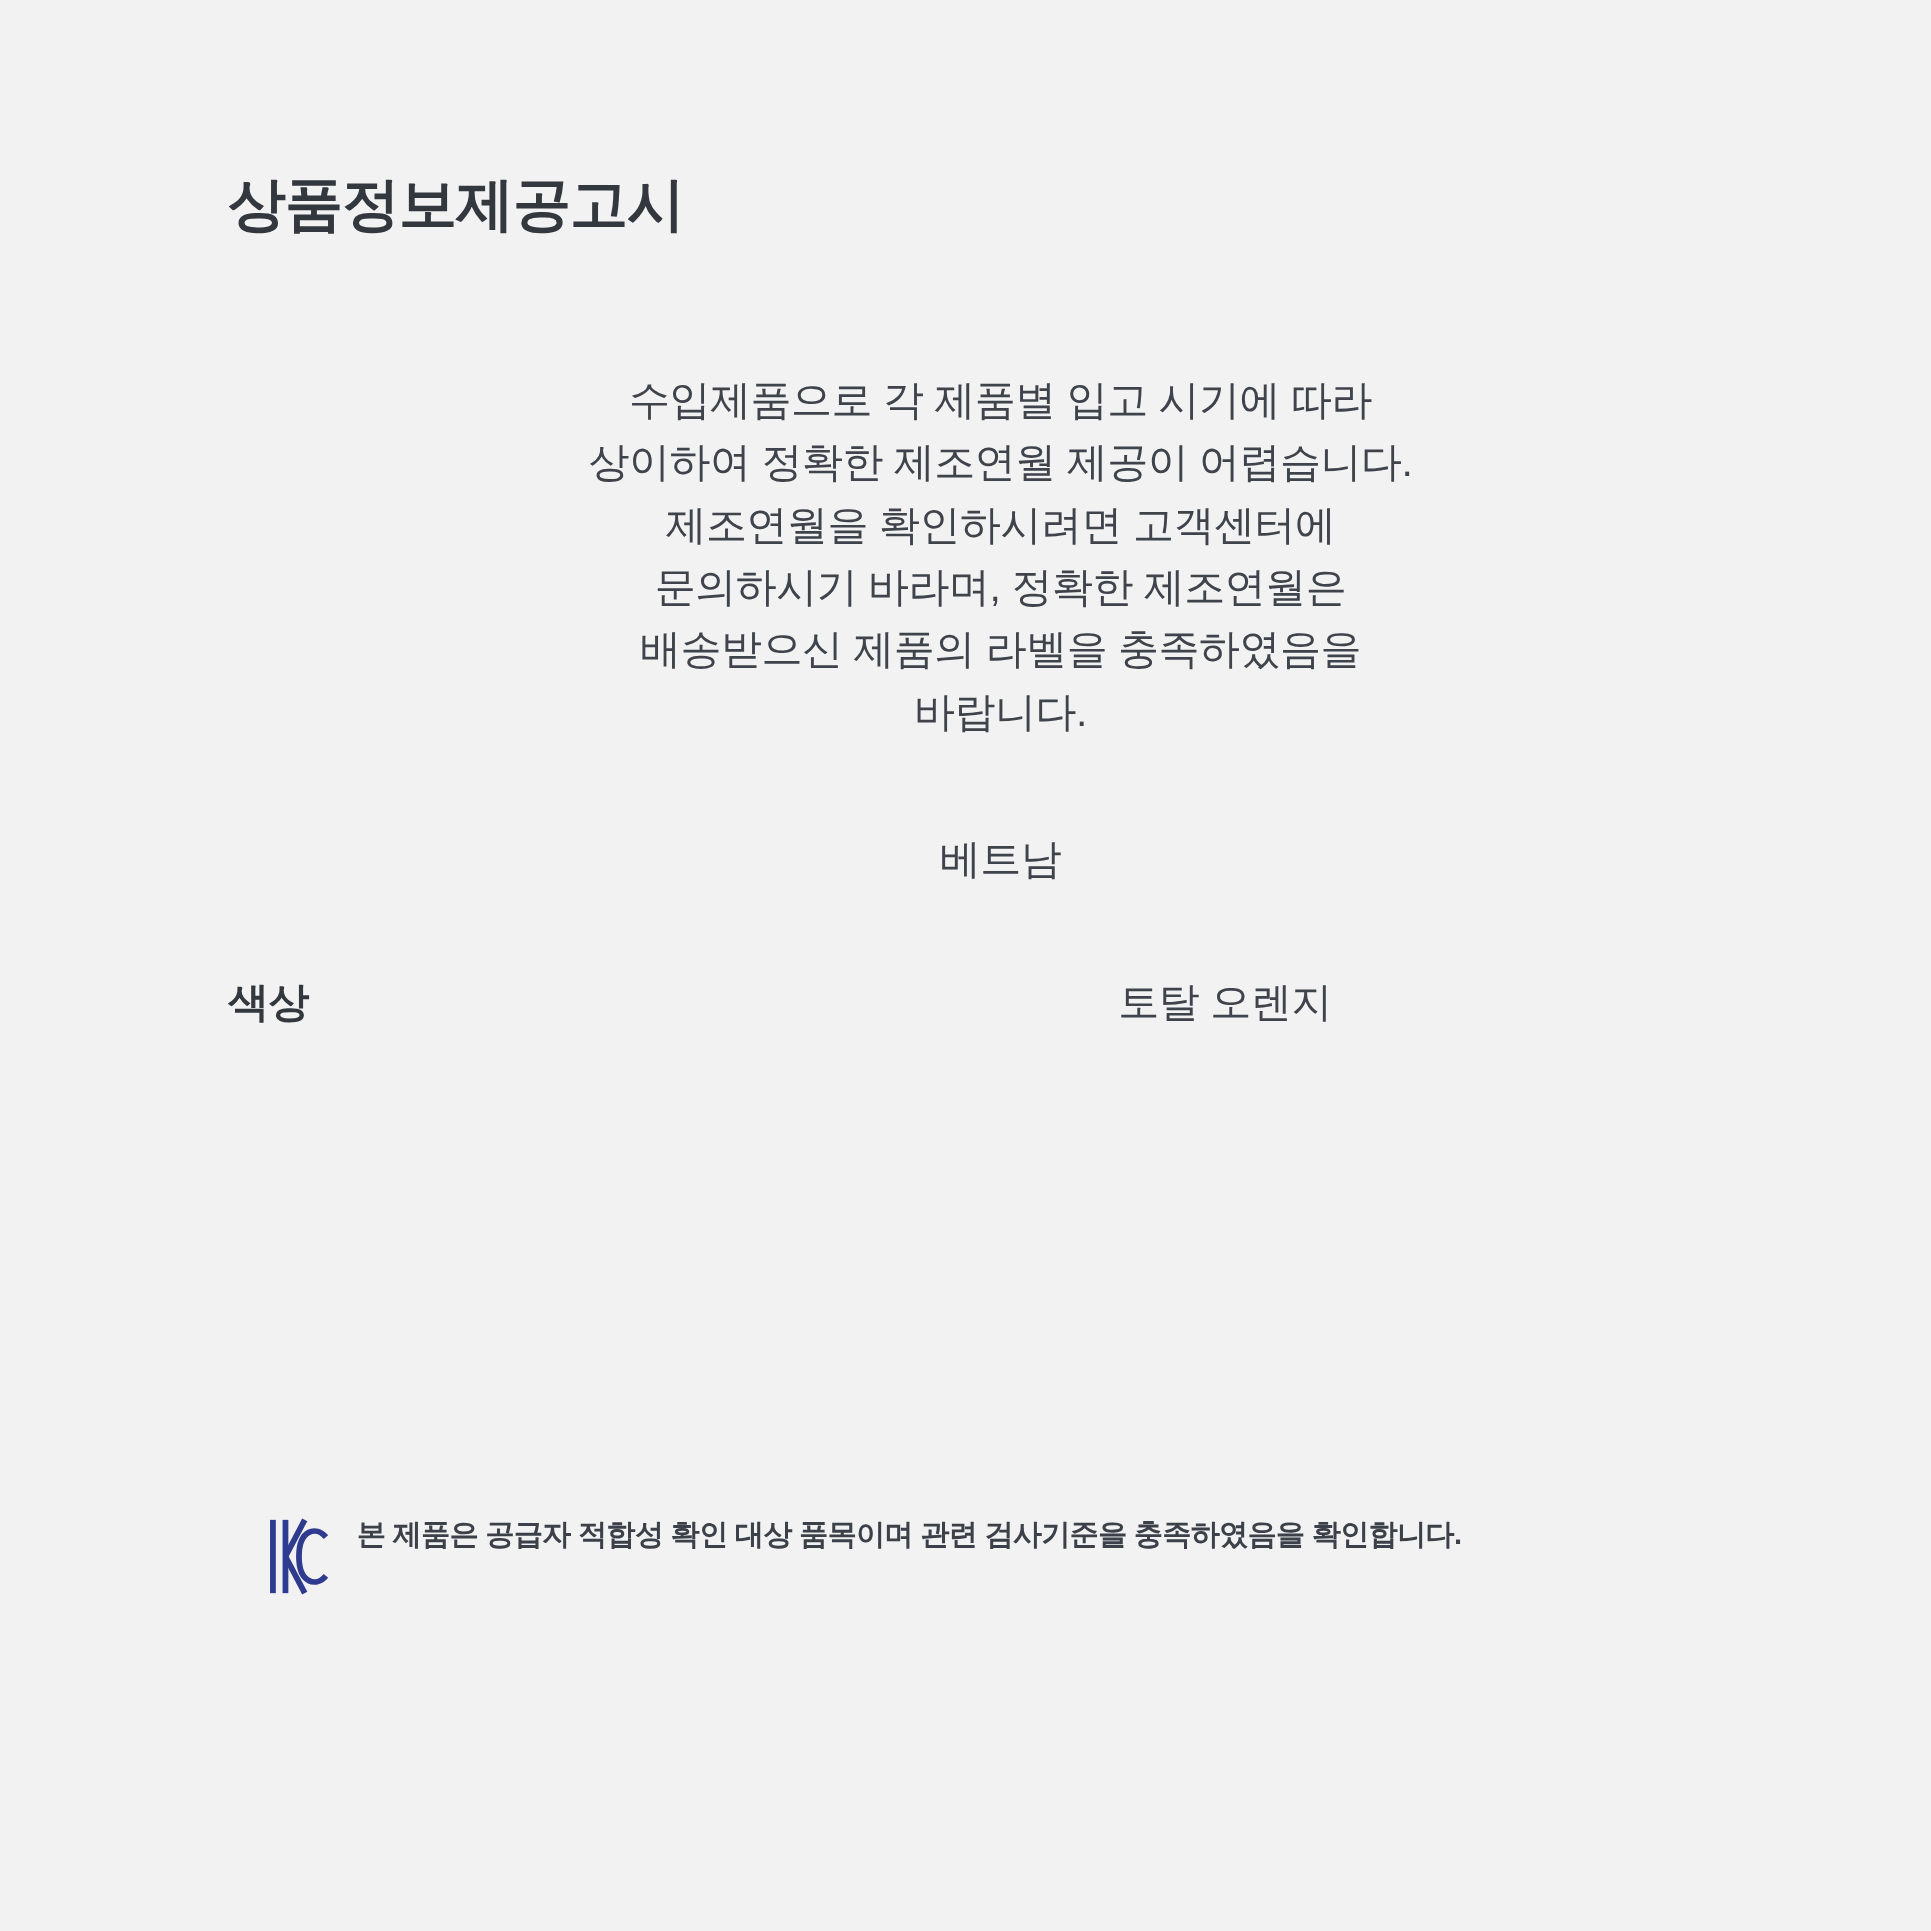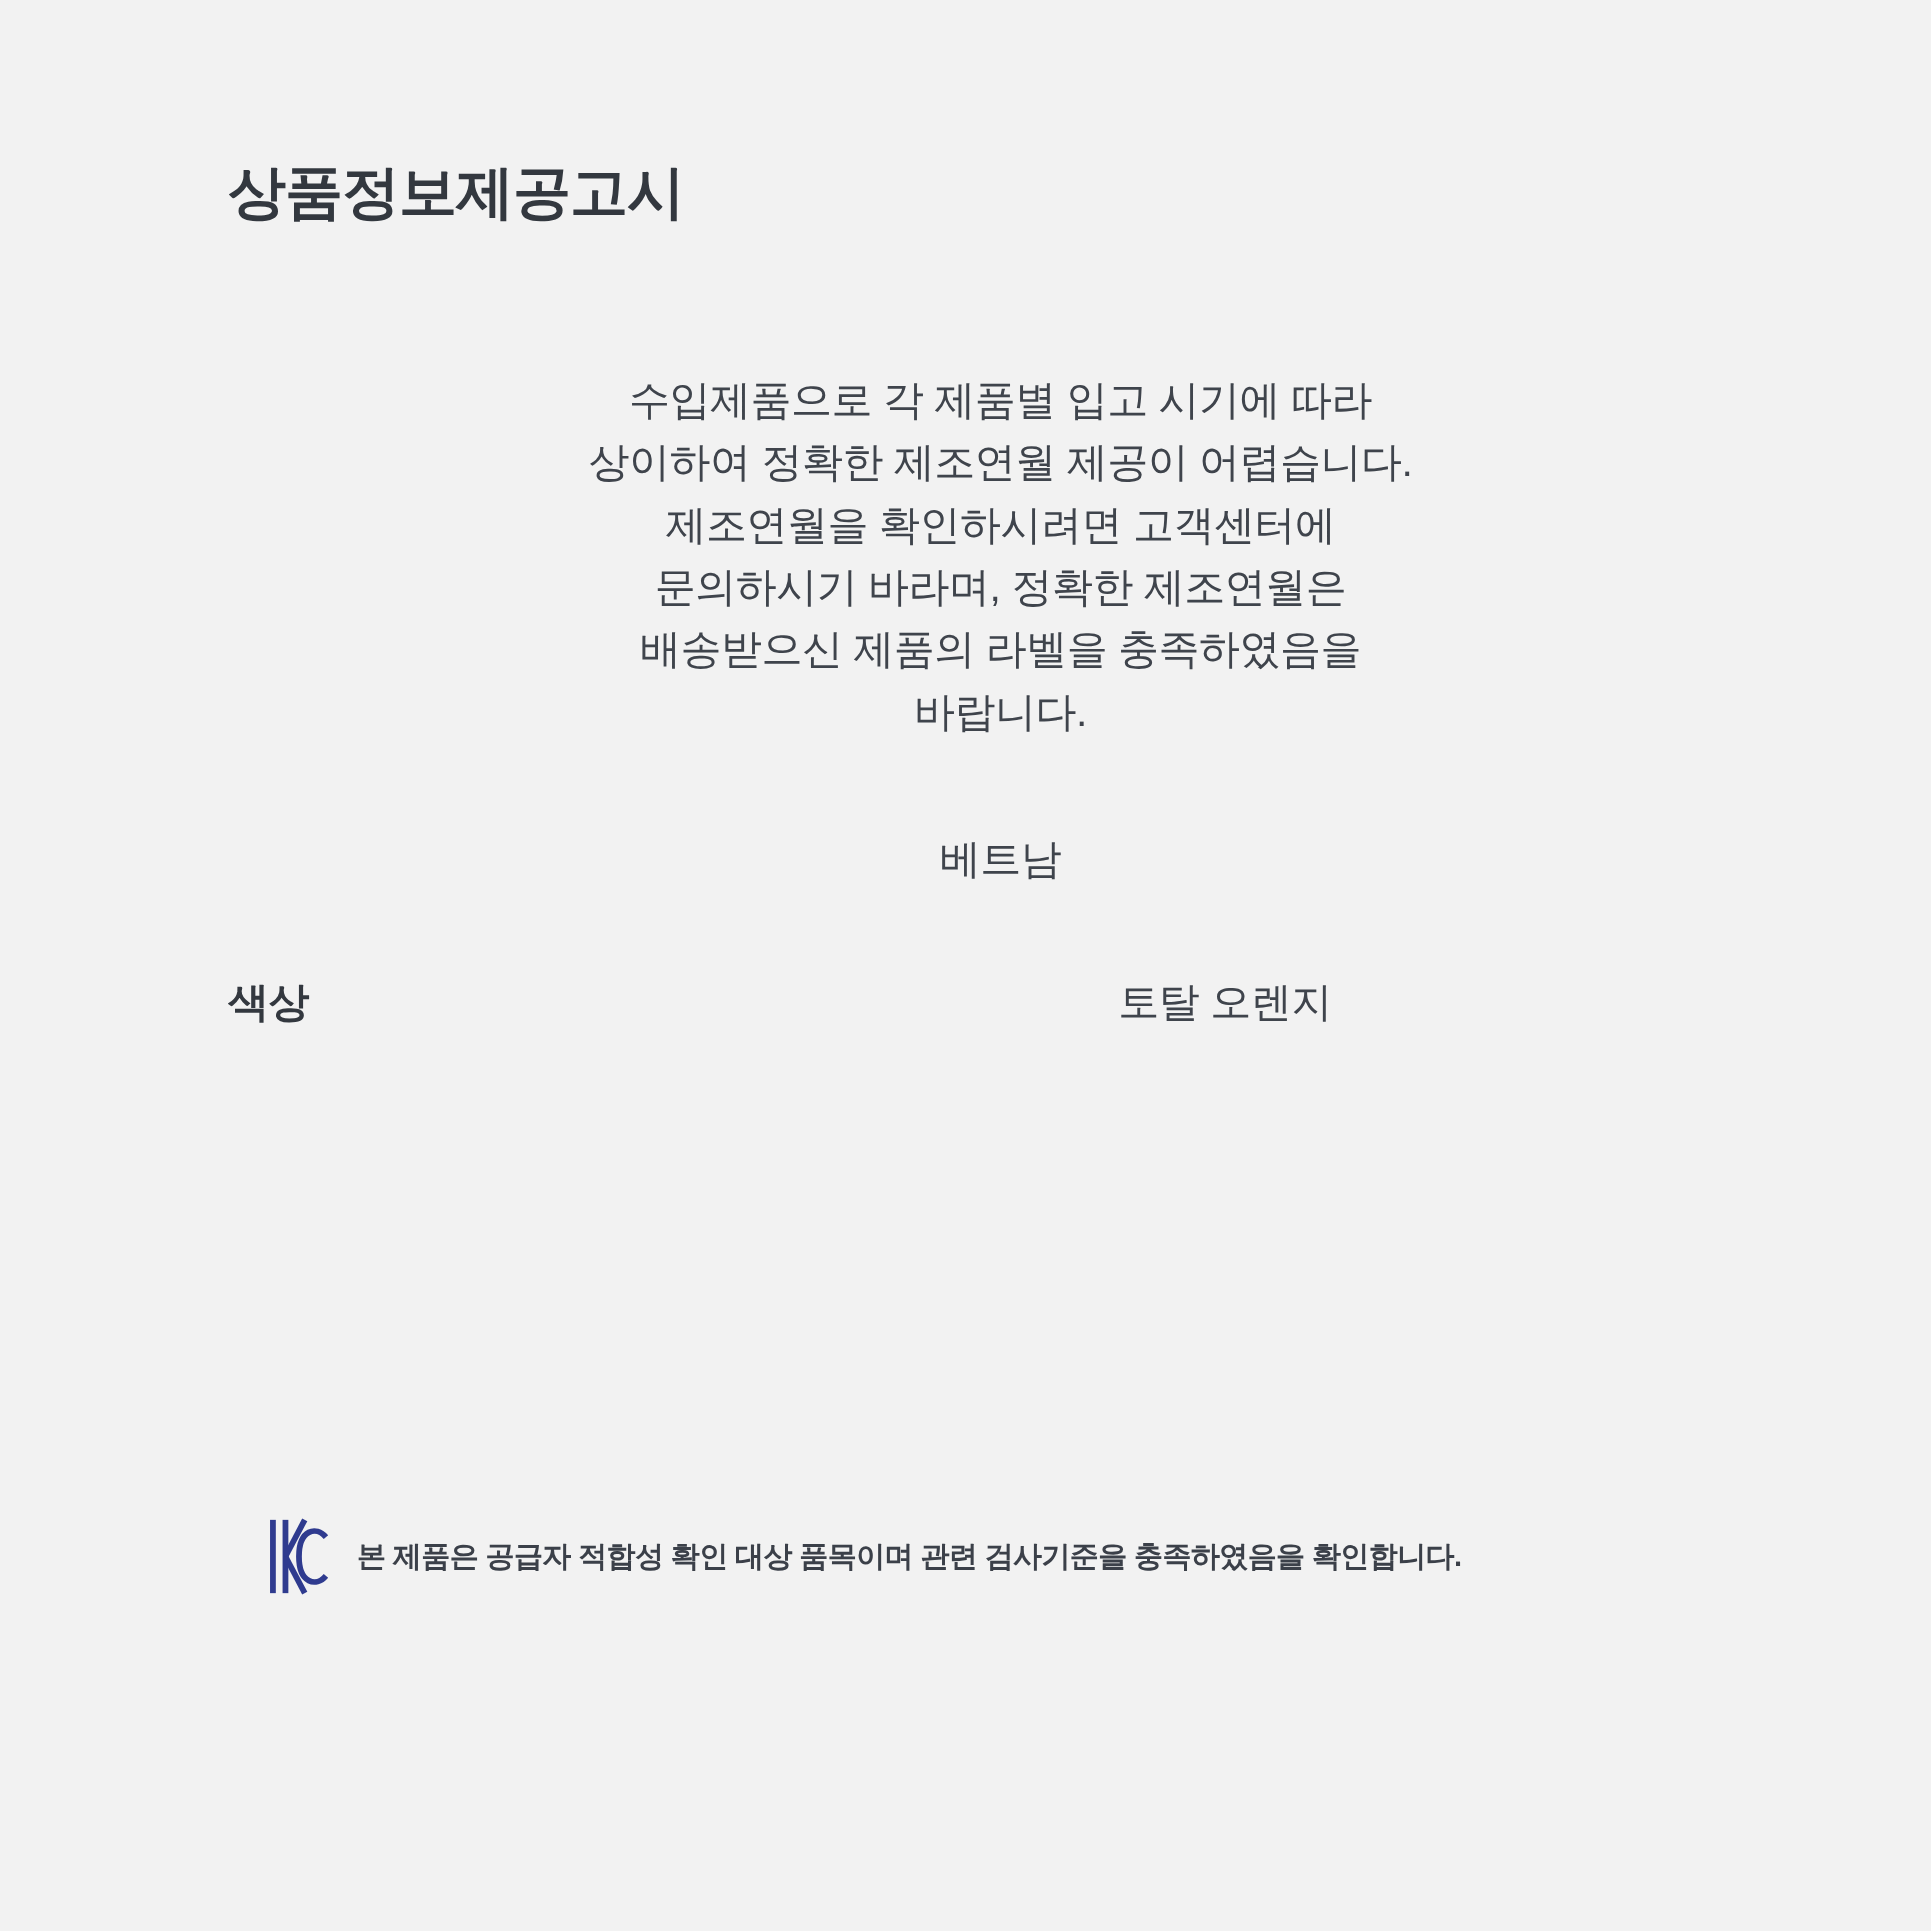--- a/index.html
+++ b/index.html
@@ -17,21 +17,21 @@
   .page {
     position: relative;
     width: 1931px;
     height: 1931px;
     box-sizing: border-box;
     padding: 0;
   }
   .page-title {
     position: absolute;
     left: 228px;
-    top: 154px;
+    top: 166px;
     font-size: 58px;
     font-weight: bold;
     letter-spacing: -1px;
     color: #33383f;
     white-space: nowrap;
   }
   .spec-table {
     position: absolute;
     left: 228px;
     top: 369px;
@@ -65,21 +65,20 @@
   }
   .spec-value .line {
     display: block;
     white-space: nowrap;
   }
   .kc-notice {
     position: absolute;
     left: 266px;
     top: 1516px;
     display: flex;
-    align-items: center;
   }
   .kc-mark {
     width: 64px;
     height: 81px;
     flex: 0 0 64px;
     margin-right: 27px;
     display: block;
   }
   .kc-text {
     font-size: 29px;

